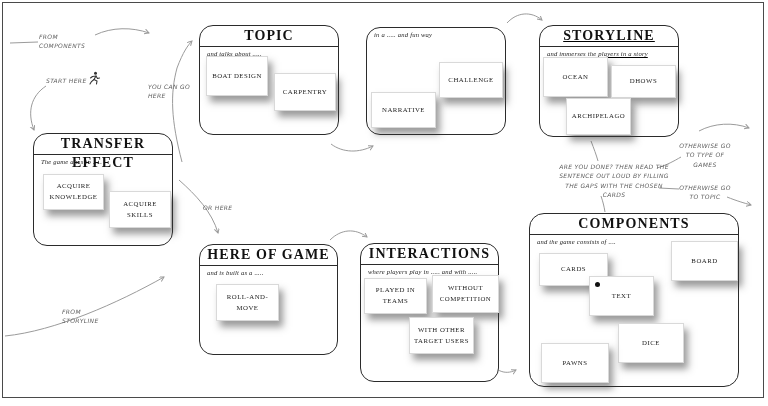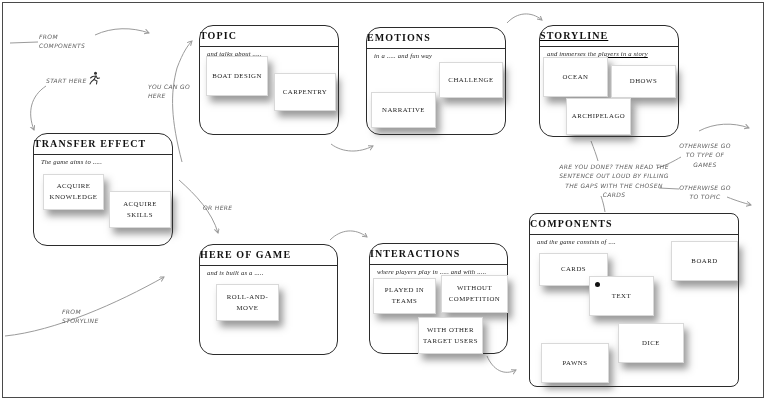--- a/index.html
+++ b/index.html
@@ -5,21 +5,21 @@
   html,body{margin:0;padding:0;background:#ffffff;}
   body{width:768px;height:406px;position:relative;overflow:hidden;
        font-family:"Liberation Serif", serif;}
   .frame{position:absolute;left:2px;top:2px;width:762px;height:396px;
          border:1.5px solid #4a4a4a;box-sizing:border-box;z-index:0;background:#fff;}
   svg.connections{position:absolute;left:0;top:0;z-index:1;pointer-events:none;}
 
   .box{position:absolute;background:#fff;border:1.4px solid #2b2b2b;border-radius:14px;
        box-sizing:border-box;z-index:2;}
   .box-header{height:20px;line-height:19px;border-bottom:1.6px solid #2b2b2b;
-       text-align:left;font-weight:bold;font-size:10px;letter-spacing:1.1px;color:#111;}
+       text-align:center;font-weight:bold;font-size:14px;letter-spacing:1.1px;color:#111;}
   .box-subtitle{font-style:italic;font-size:6.6px;color:#222;padding:3px 7px 0 7px;
        letter-spacing:.2px;}
   .card{position:absolute;background:#fff;border:1px solid #d9d9d9;
        box-shadow:4px 6px 7px rgba(55,55,55,.5);display:flex;align-items:center;
        justify-content:center;text-align:center;font-size:6.8px;letter-spacing:.5px;
        color:#1d1d1d;line-height:1.6;padding:2px;box-sizing:border-box;z-index:3;}
   .dot{position:absolute;left:5px;top:5px;width:5px;height:5px;border-radius:50%;
        background:#111;}
 
   .note{position:absolute;z-index:4;font-family:"DejaVu Sans", sans-serif;
@@ -88,49 +88,48 @@
 </section>
 
 <section class="box" style="left:199px;top:25px;width:140px;height:110px;">
   <header class="box-header">TOPIC</header>
   <div class="box-subtitle">and talks about .....</div>
   <div class="card" style="left:6px;top:30px;width:62px;height:40px;">BOAT DESIGN</div>
   <div class="card" style="left:74px;top:47px;width:62px;height:38px;">CARPENTRY</div>
 </section>
 
 <section class="box" style="left:366px;top:27px;width:140px;height:108px;">
-  <header class="box-header">EMOTIONS</header>
   <div class="box-subtitle">in a ..... and fun way</div>
   <div class="card" style="left:4px;top:64px;width:65px;height:36px;">NARRATIVE</div>
   <div class="card" style="left:72px;top:34px;width:64px;height:36px;">CHALLENGE</div>
 </section>
 
 <section class="box" style="left:539px;top:25px;width:140px;height:112px;text-decoration:underline;">
   <header class="box-header">STORYLINE</header>
   <div class="box-subtitle">and immerses the players in a story about...</div>
   <div class="card" style="left:3px;top:31px;width:65px;height:40px;">OCEAN</div>
   <div class="card" style="left:71px;top:39px;width:65px;height:33px;">DHOWS</div>
   <div class="card" style="left:26px;top:72px;width:65px;height:37px;">ARCHIPELAGO</div>
 </section>
 
 <section class="box" style="left:199px;top:244px;width:139px;height:111px;">
   <header class="box-header">HERE OF GAME</header>
   <div class="box-subtitle">and is built as a .....</div>
   <div class="card" style="left:16px;top:39px;width:63px;height:37px;">ROLL-AND-MOVE</div>
 </section>
 
-<section class="box" style="left:369px;top:243px;width:139px;height:111px;">
+<section class="box" style="left:360px;top:243px;width:139px;height:139px;">
   <header class="box-header">INTERACTIONS</header>
   <div class="box-subtitle">where players play in ..... and with .....</div>
   <div class="card" style="left:3px;top:34px;width:63px;height:36px;">PLAYED IN TEAMS</div>
   <div class="card" style="left:71px;top:31px;width:67px;height:38px;">WITHOUT COMPETITION</div>
   <div class="card" style="left:48px;top:73px;width:65px;height:37px;">WITH OTHER TARGET USERS</div>
 </section>
 
-<section class="box" style="left:529px;top:213px;width:210px;height:174px;border-radius:8px;">
+<section class="box" style="left:529px;top:213px;width:210px;height:174px;border-radius:15px;">
   <header class="box-header">COMPONENTS</header>
   <div class="box-subtitle">and the game consists of ....</div>
   <div class="card" style="left:9px;top:39px;width:69px;height:33px;">CARDS</div>
   <div class="card" style="left:141px;top:27px;width:67px;height:40px;">BOARD</div>
   <div class="card" style="left:59px;top:62px;width:65px;height:40px;">
     <span class="dot"></span>
     <span>TEXT</span>
   </div>
   <div class="card" style="left:88px;top:109px;width:66px;height:40px;">DICE</div>
   <div class="card" style="left:11px;top:129px;width:68px;height:40px;">PAWNS</div>

